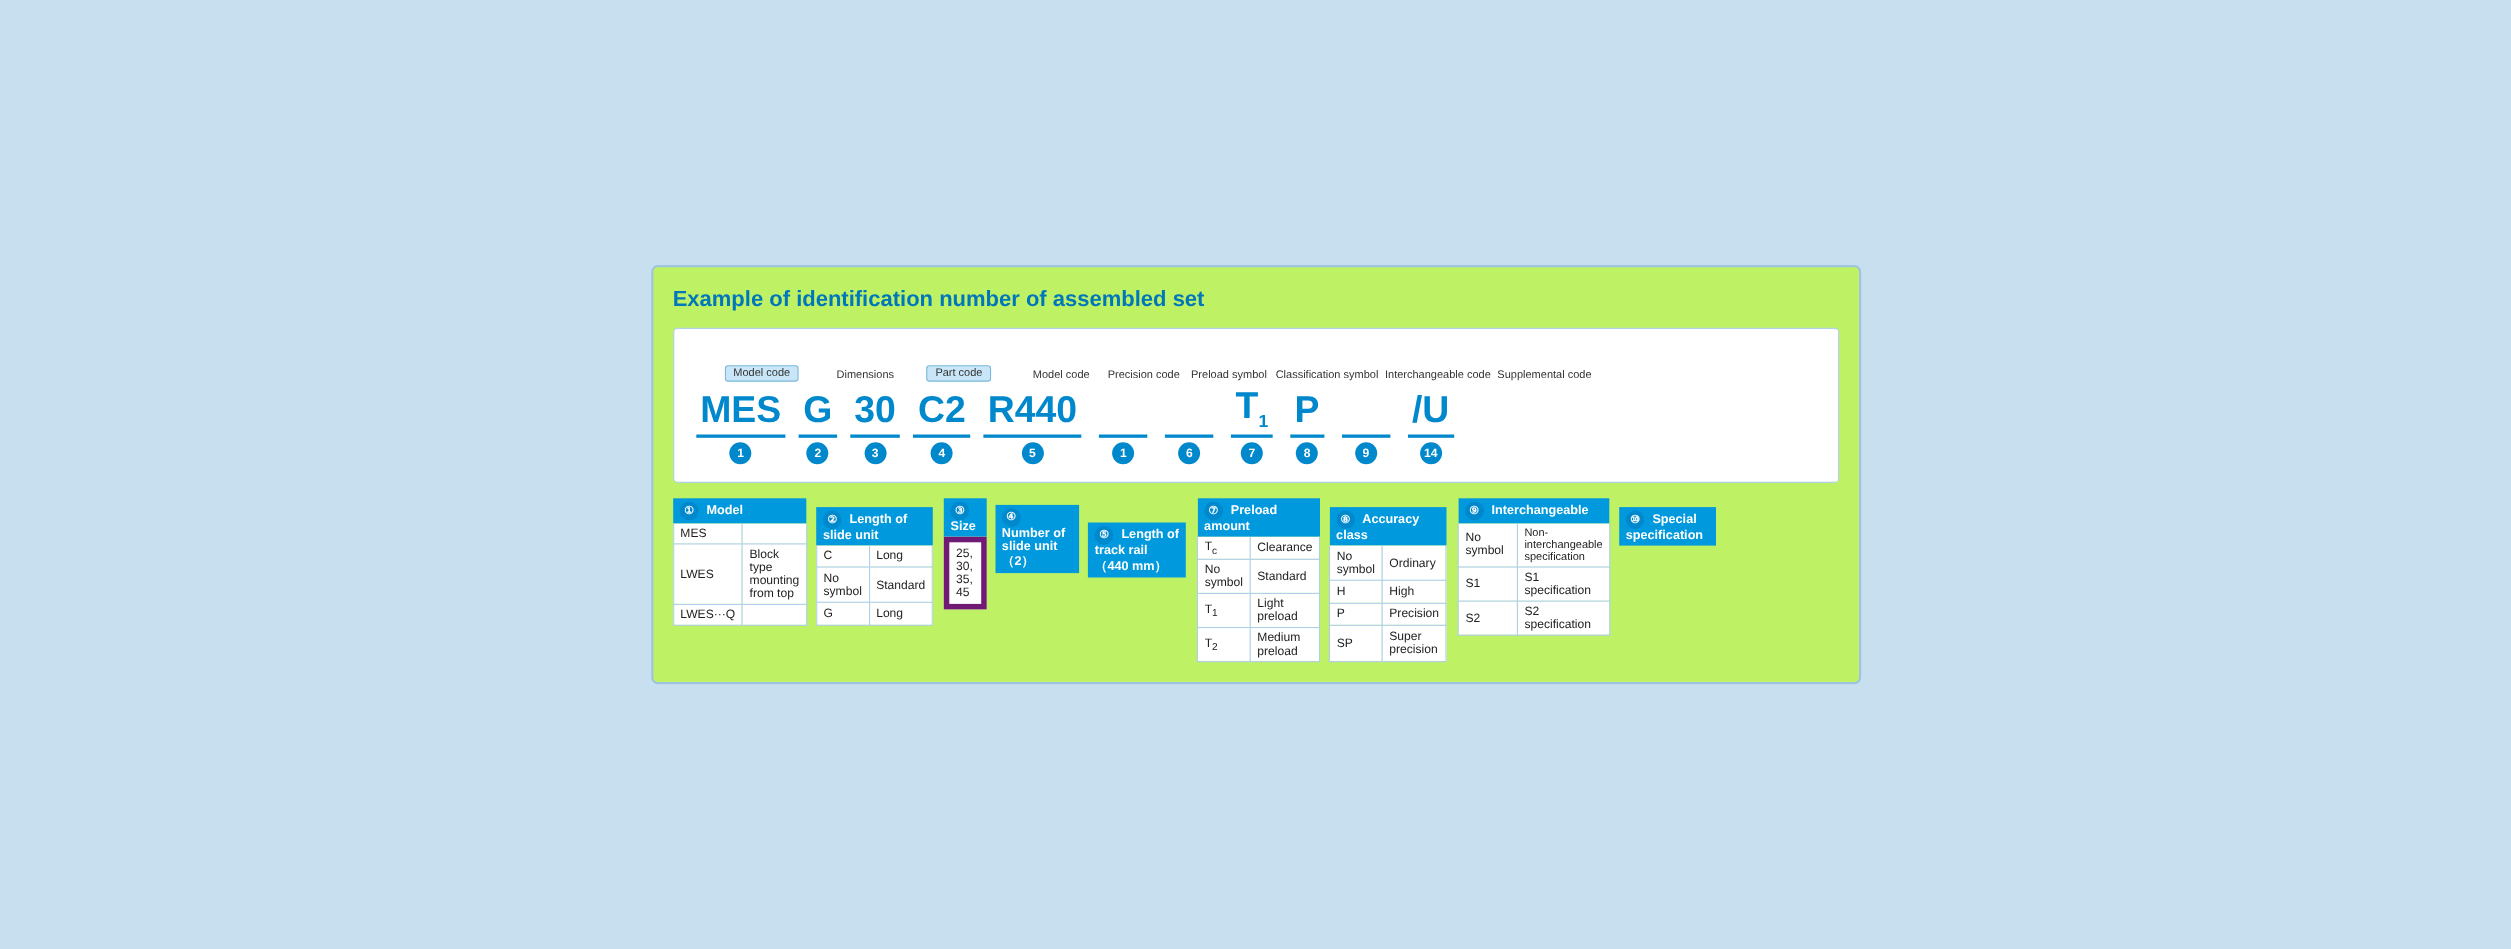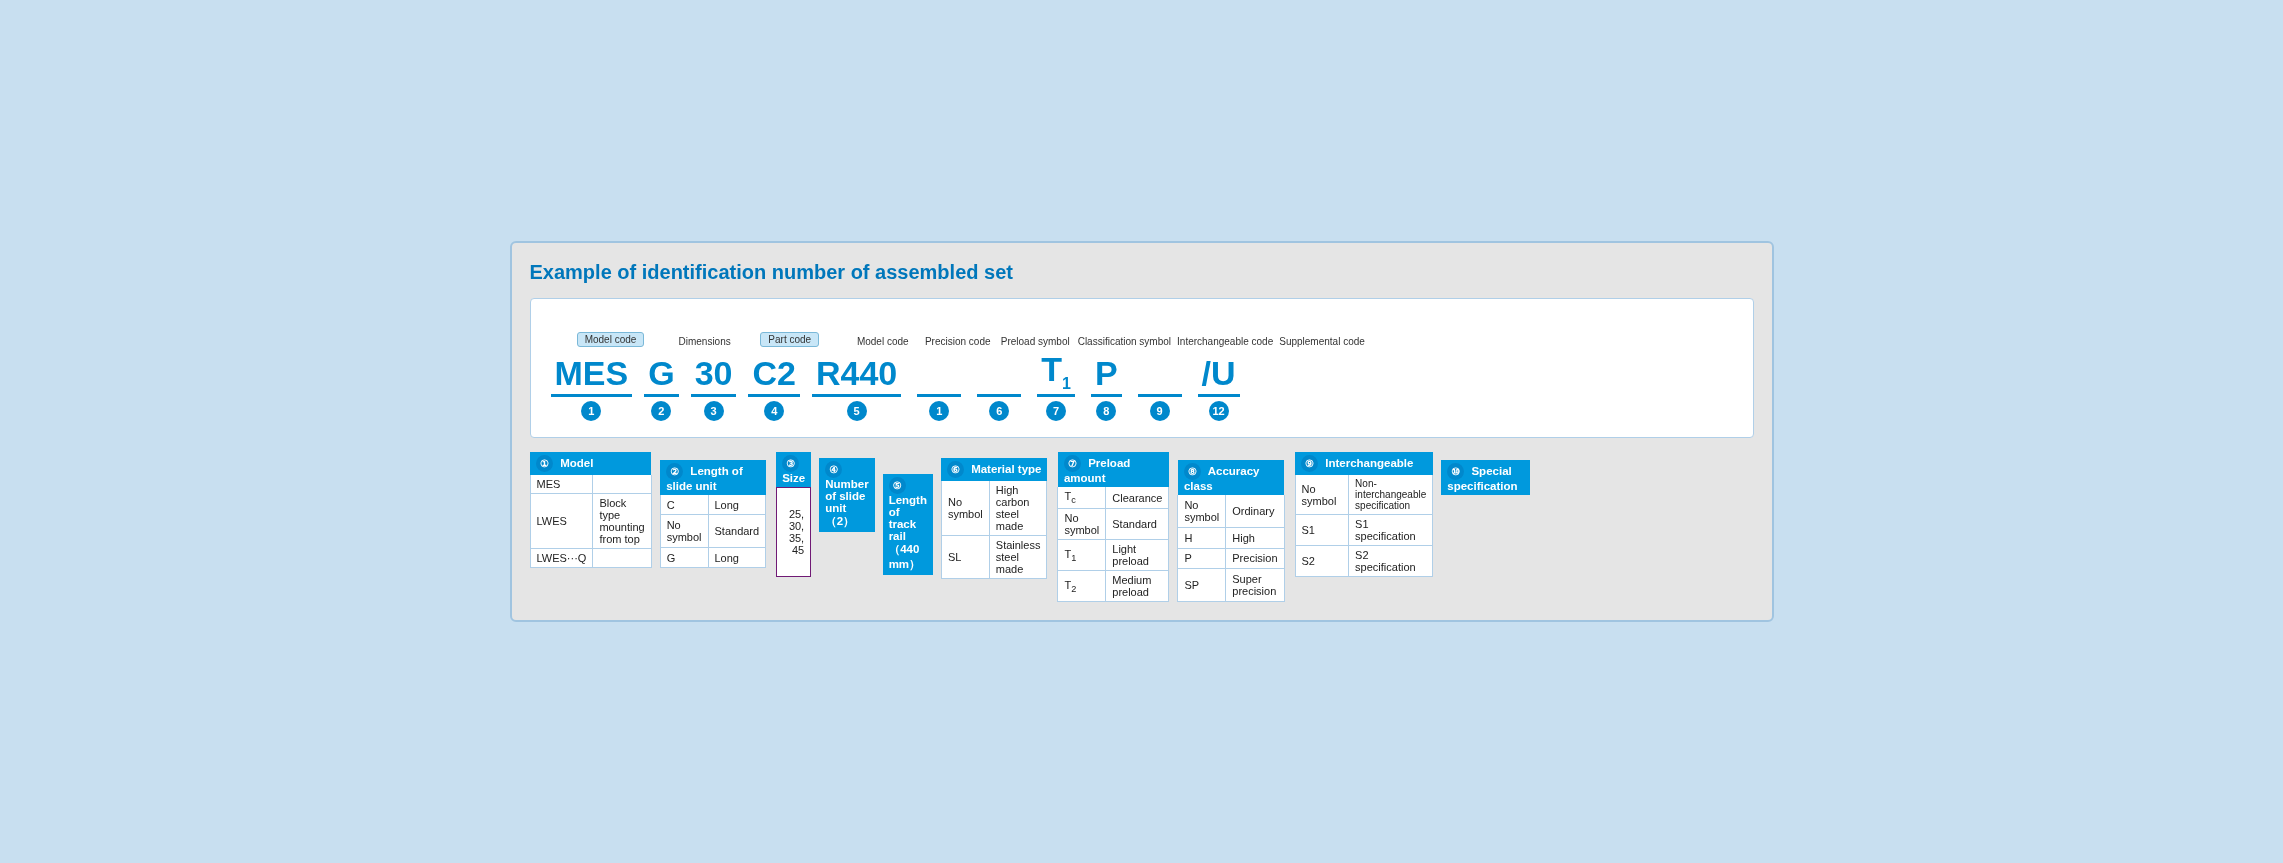--- a/index.html
+++ b/index.html
@@ -6,25 +6,25 @@
     body {
       font-family: Arial, sans-serif;
       background: #c8dff0;
       display: flex;
       align-items: center;
       justify-content: center;
       min-height: 100vh;
       padding: 10px;
     }
     .outer-container {
-      background: #e5e5e5;
+      background: #bef264;
       border: 2px solid #a0c4e0;
       border-radius: 6px;
       padding: 18px 18px 18px 18px;
-      width: 1264px;
+      width: 1100px;
     }
     .title {
       color: #0077bb;
       font-size: 20px;
       font-weight: bold;
       margin-bottom: 14px;
     }
     
     .diagram-area {
       background: #ffffff;
@@ -87,24 +87,24 @@
     }
     .section-header {
       background: #0099dd;
       color: white;
       padding: 3px 6px;
       font-size: 11.5px;
       font-weight: bold;
       border-radius: 0;
     }
     .single-value-cell {
-      text-align: right;
+      text-align: left;
       background: white;
-      border: 1px solid #701a75;
-      padding: 20px 6px;
+      border: 5px solid #701a75;
+      padding: 4px 6px;
       font-size: 11px;
       color: #222;
     }
     .italic-red { color: red; font-style: italic; font-weight: bold; }
     .labels-row {
       display: flex;
       align-items: flex-end;
       font-size: 10.5px;
       color: #333;
       margin-bottom: 0px;
@@ -275,21 +275,21 @@
       <div style="width:8px; align-self:flex-end; padding-bottom:20px;"></div>
 
       <div class="code-seg">
         <div style="width:44px; border-bottom:3px solid #0088cc; display:inline-block; height:38px;"></div>
         <div class="cnum">9</div>
       </div>
       <div style="width:8px; align-self:flex-end; padding-bottom:20px;"></div>
 
       <div class="code-seg">
         <div class="code-val">/U</div>
-        <div class="cnum">12</div>
+        <div class="cnum">14</div>
       </div>
     </div>
   </div>
 
   <div class="tables-area">
 
     <div class="col col-1">
 
       <table class="info-table">
         <thead>
@@ -360,38 +360,20 @@
         </div>
       </div>
 
       <div style="margin-top:22px;">
         <div class="section-header">
           <span class="header-circle">⑤</span>
           Length of track rail（440 mm）
         </div>
       </div>
 
-      <div style="margin-top:6px;">
-        <div class="section-header">
-          <span class="header-circle">⑥</span>
-          Material type
-        </div>
-        <table class="info-table">
-          <tbody>
-            <tr>
-              <td style="width:70px;">No symbol</td>
-              <td>High carbon steel made</td>
-            </tr>
-            <tr>
-              <td>SL</td>
-              <td>Stainless steel made</td>
-            </tr>
-          </tbody>
-        </table>
-      </div>
     </div>
 
     <div class="col col-3">
 
       <table class="info-table">
         <thead>
           <tr>
             <th class="header-row" colspan="2">
               <span class="header-circle">⑦</span>
               Preload amount

